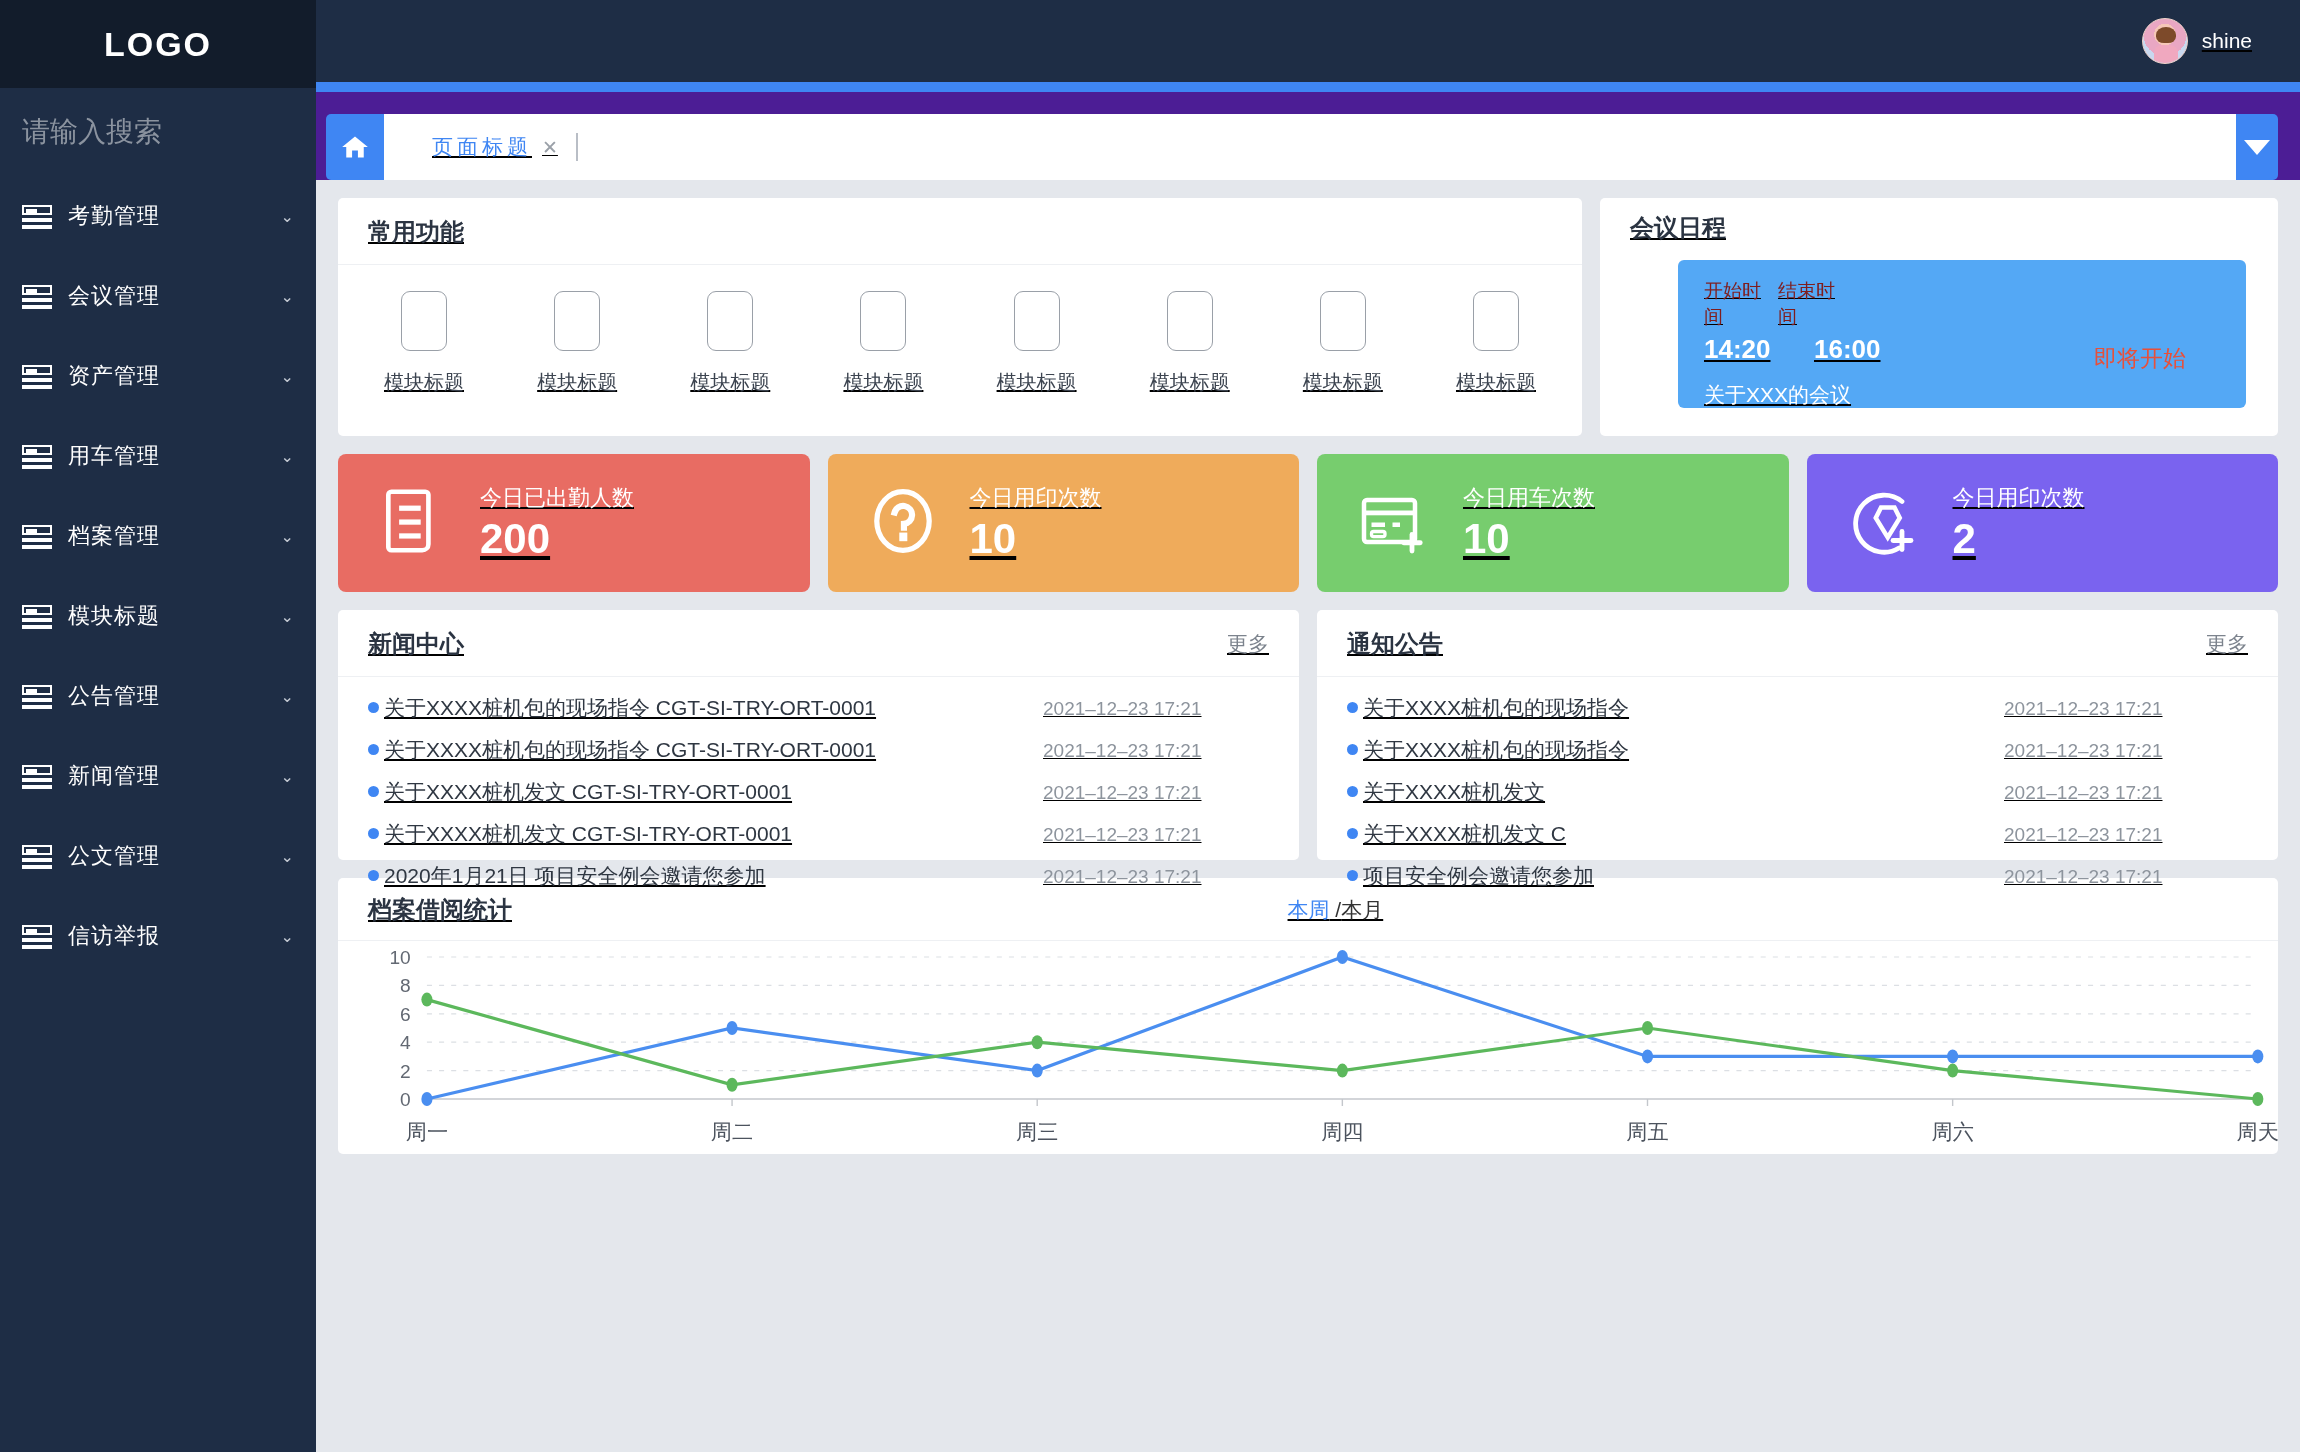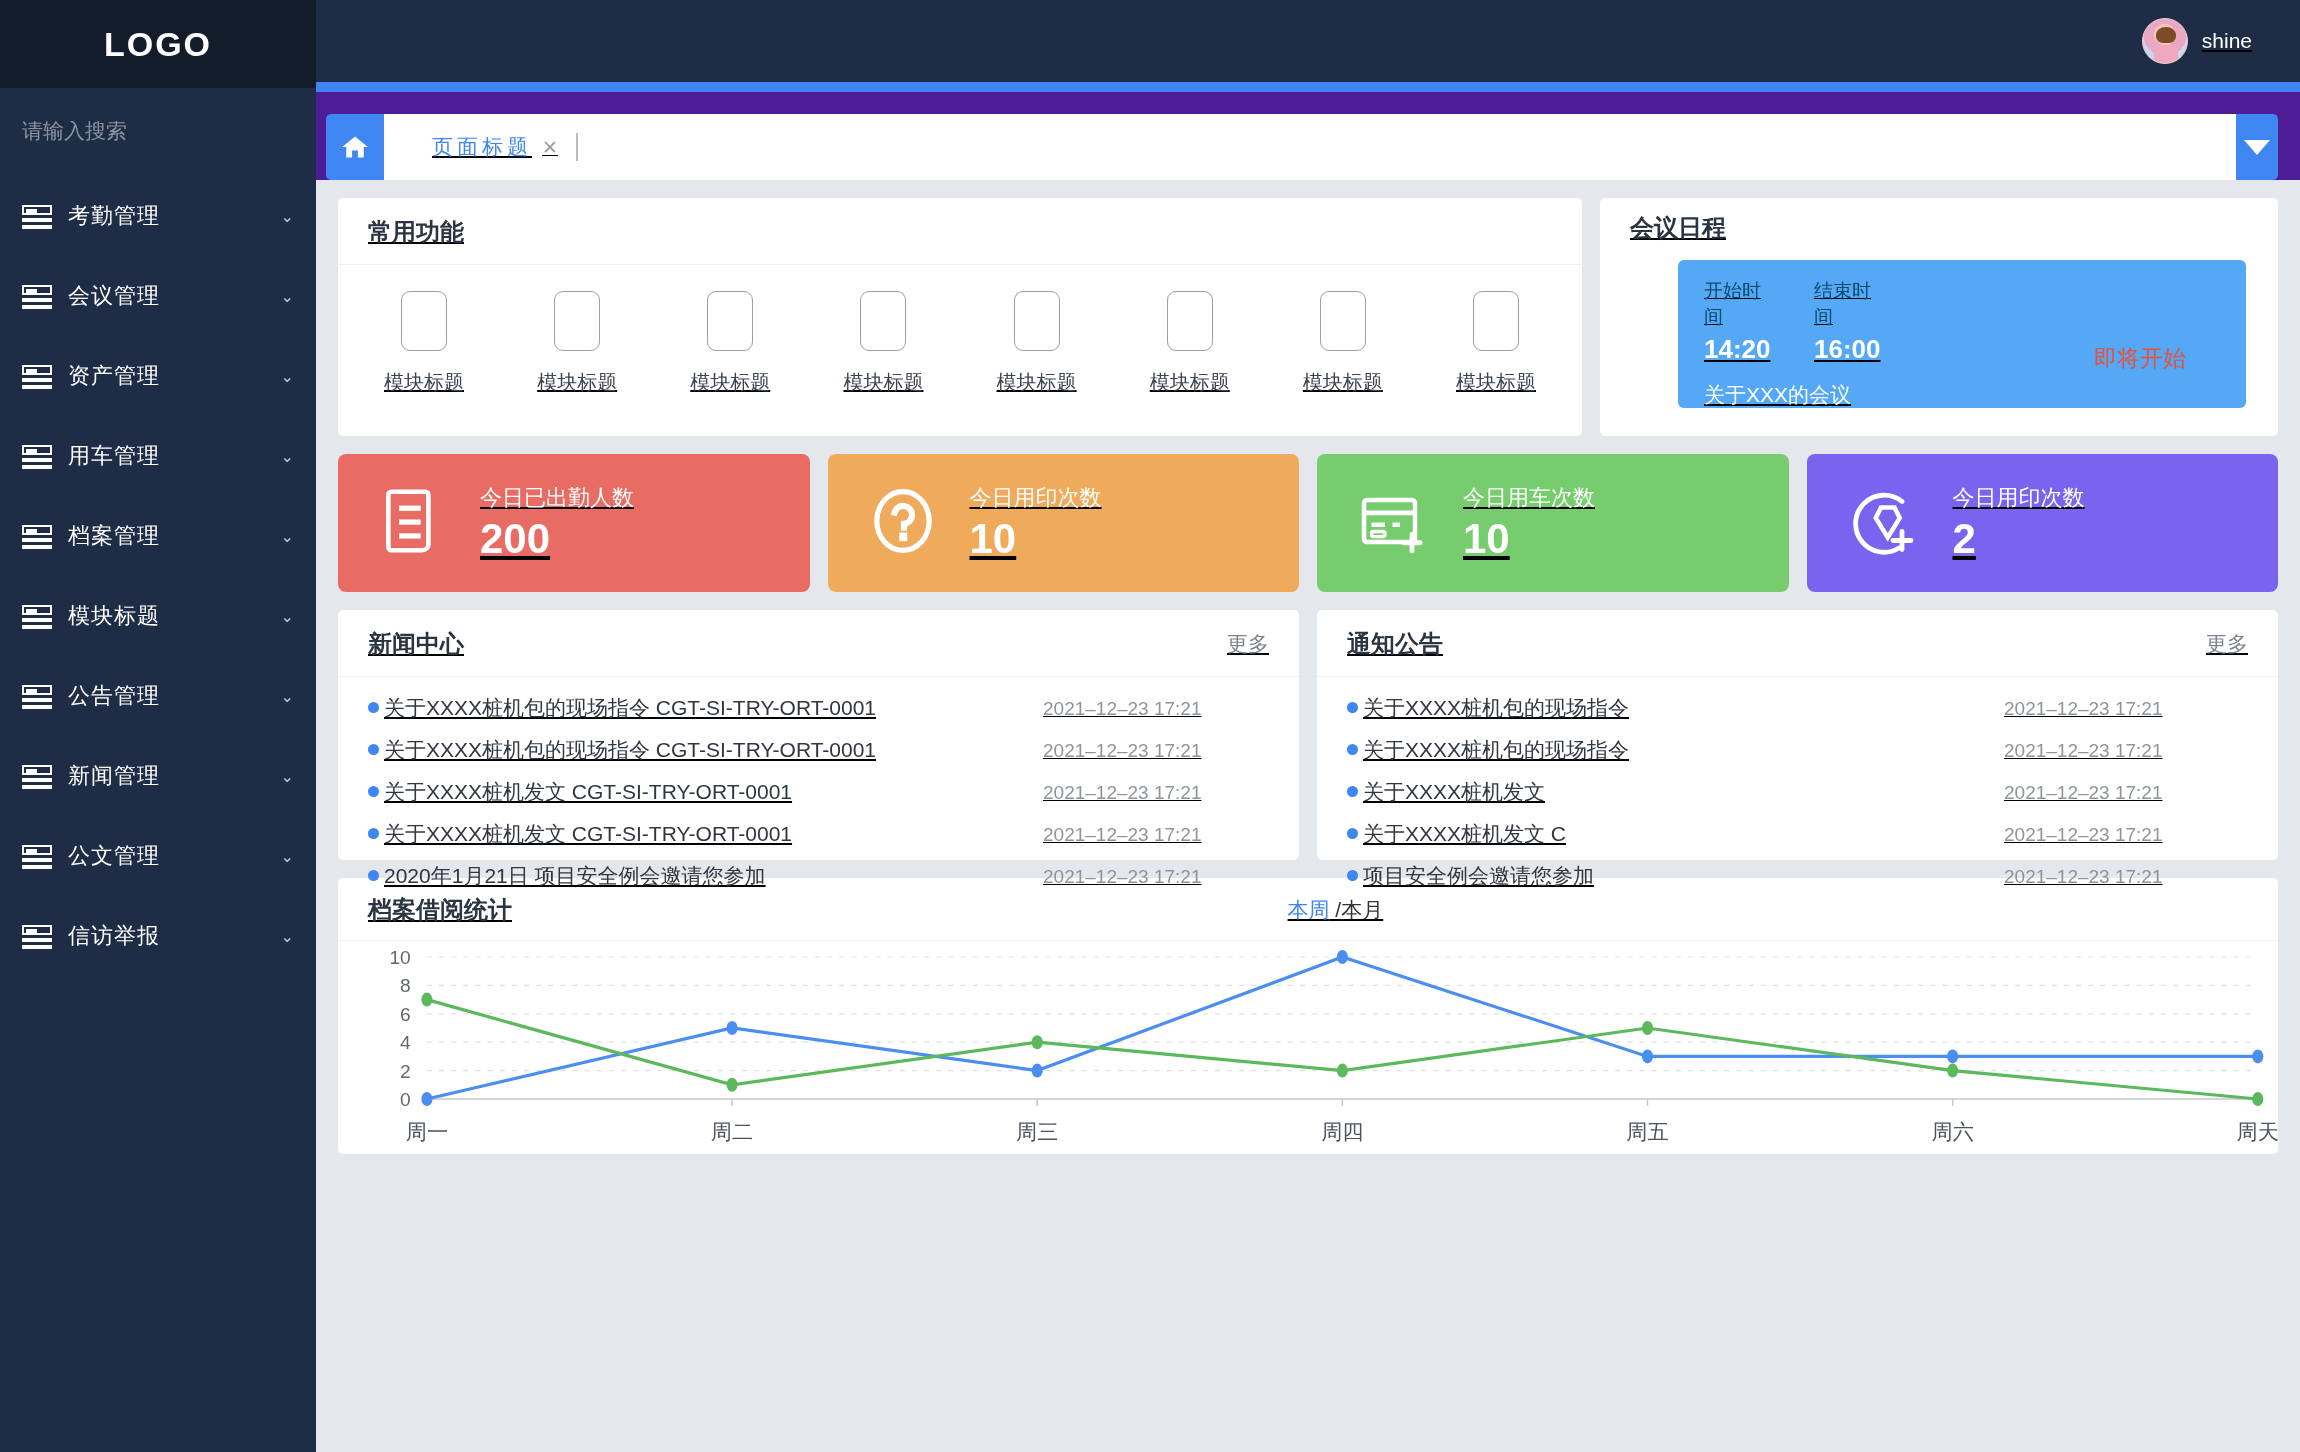--- a/index.html
+++ b/index.html
@@ -13,22 +13,22 @@
   
   .sidebar { width: 316px; flex: 0 0 316px; background: #1e2d45; display: flex; flex-direction: column; }
   .logo-box {
     height: 88px; background: #121c2b; color: #fff;
     display: flex; align-items: center; justify-content: center;
     font-size: 34px; font-weight: bold; letter-spacing: 2px;
   }
   .search-box { height: 88px; display: flex; align-items: center; padding-left: 22px; }
   .search-input {
     background: transparent; border: none; outline: none;
-    color: #9aa2ae; font-size: 21px;
-    font-family: Liberation Mono, monospace; width: 250px;
+    color: #9aa2ae; font-size: 28px;
+    font-family: Liberation Serif, serif; width: 250px;
   }
   .search-input::placeholder { color: #8b939f; }
   .nav { flex: 1; }
   .nav-item {
     height: 80px; display: flex; align-items: center;
     padding: 0 22px; cursor: pointer;
   }
   .nav-ico { width: 30px; height: 22px; flex: 0 0 30px; margin-right: 16px; position: relative; }
   .nav-ico .r1 { position: absolute; left: 0; top: 0; width: 30px; height: 10px; border: 2px solid #fff; }
   .nav-ico .r1::after { content: ""; position: absolute; left: 2px; top: 2px; width: 11px; height: 4px; background: #fff; }
@@ -101,21 +101,21 @@
   .cf-ico { width: 46px; height: 60px; border: 1px solid #9aa0a8; border-radius: 9px; }
   .cf-label { margin-top: 18px; font-size: 20px; color: #3c4450; }
 
   
   .mt-card { width: 678px; flex: 0 0 678px; height: 238px; }
   .mt-head { padding: 14px 30px 8px 30px; }
   .mt-inner {
     margin: 8px 32px 0 78px; background: #54a8f5; border-radius: 6px;
     height: 148px; padding: 18px 26px; position: relative; color: #fff;
   }
-  .mt-lbls { display: flex; gap: 36px; font-size: 19px; color: #0c4a6e; }
+  .mt-lbls { display: flex; font-size: 19px; color: #7f1d1d; }
   .mt-vals { display: flex; gap: 36px; font-size: 26px; font-weight: bold; margin-top: 4px; align-items: flex-end; }
   .mt-lbls span, .mt-vals span { display: inline-block; width: 74px; }
   .mt-subject { font-size: 21px; margin-top: 16px; }
   .mt-status { position: absolute; right: 60px; bottom: 34px; color: #e8503a; font-size: 23px; }
 
   
   .stats { display: flex; gap: 18px; margin-top: 18px; }
   .stat {
     flex: 1; height: 138px; border-radius: 8px; color: #fff;
     display: flex; align-items: center; padding-left: 38px; gap: 30px;

